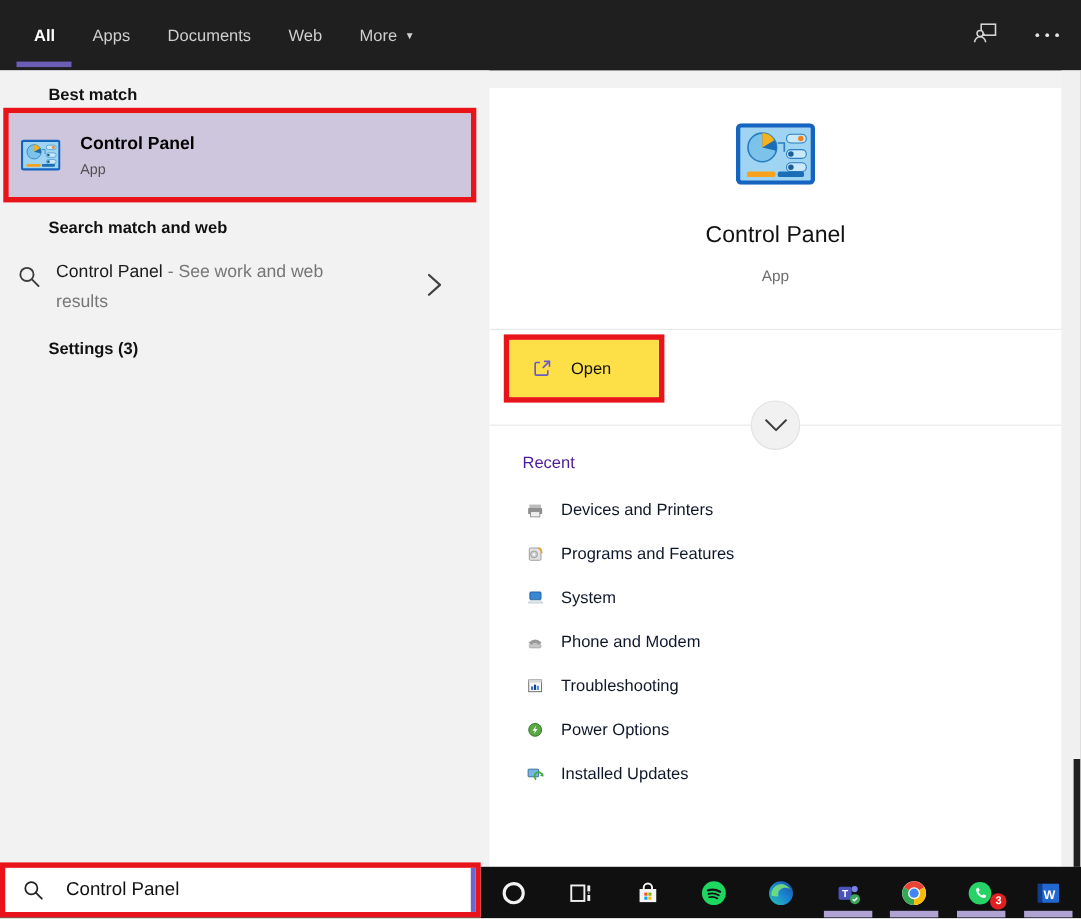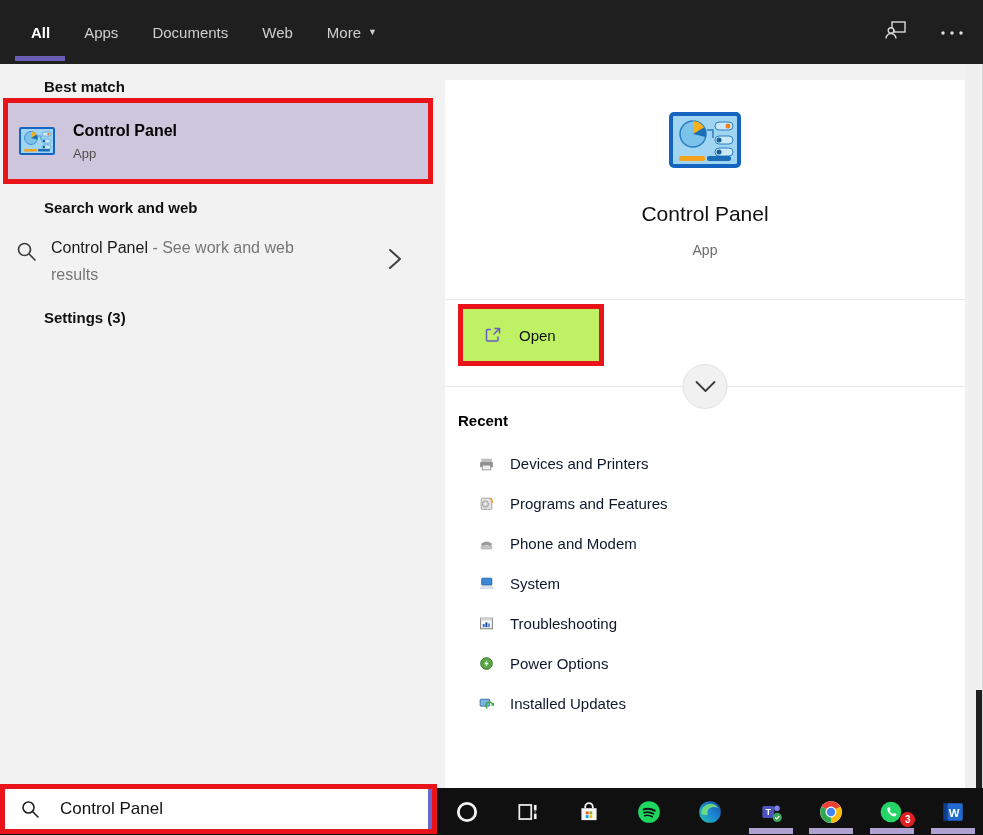--- a/index.html
+++ b/index.html
@@ -42,28 +42,28 @@
   
   .right-gutter { position:absolute; left:965px; top:64px; width:18px; height:724px; background:#f0f0f0; border-right:1px solid #d9d9d9; }
   .scroll-thumb { position:absolute; left:11px; top:626px; width:6px; height:98px; background:#1f1f1f; }
   .card { position:absolute; left:445px; top:80px; width:520px; height:708px; background:#ffffff; overflow:hidden; }
   .app-hero { position:absolute; left:0; top:0; width:100%; height:220px; border-bottom:1px solid #e8e8e8; }
   .hero-icon { position:absolute; left:50%; top:32px; transform:translateX(-50%); width:72px; height:56px; }
   .hero-title { position:absolute; left:0; top:122px; width:100%; text-align:center; font-size:21px; color:#111; }
   .hero-sub { position:absolute; left:0; top:162px; width:100%; text-align:center; font-size:14px; color:#6d6d6d; }
 
   .open-frame { left:13px; top:224px; width:146px; height:62px; }
-  .open-row { position:absolute; left:0; top:0; width:100%; height:100%; background:#bef264; display:flex; align-items:center; cursor:default; }
+  .open-row { position:absolute; left:0; top:0; width:100%; height:100%; background:#fde047; display:flex; align-items:center; cursor:default; }
   .open-icon { margin-left:20px; width:20px; height:20px; }
   .open-label { margin-left:16px; font-size:15px; color:#111; }
 
   .card-divider { position:absolute; left:0; top:306px; width:100%; height:1px; background:#e8e8e8; }
   .expand-btn { position:absolute; left:50%; top:284px; transform:translateX(-50%); width:45px; height:45px; border-radius:50%; background:#f1f1f1; border:1px solid #e2e2e2; display:flex; align-items:center; justify-content:center; }
 
-  .recent-header { position:absolute; left:13px; top:332px; font-size:15px; font-weight:bold; color:#000000; }
+  .recent-header { position:absolute; left:30px; top:332px; font-size:15px; font-weight:normal; color:#4c1d95; }
   .recent-list { position:absolute; left:0; top:363px; width:100%; }
   .recent-item { height:40px; display:flex; align-items:center; cursor:default; }
   .recent-item .ric { margin-left:33px; width:17px; height:17px; flex:0 0 17px; }
   .recent-item .rlabel { margin-left:15px; font-size:15px; color:#0f172a; }
 
   
   .taskbar { position:absolute; left:0; top:788px; width:983px; height:47px; background:#101010; }
   .tb-icons { position:absolute; left:437px; top:0; width:546px; height:47px; display:flex; }
   .tb-slot { position:relative; flex:1 1 0; height:47px; display:flex; align-items:center; justify-content:center; }
   .tb-slot svg { width:26px; height:26px; }
@@ -129,21 +129,21 @@
           <rect x="10" y="44" width="26" height="5" rx="2" fill="#f6a21d"></rect>
           <rect x="38" y="44" width="24" height="5" rx="2" fill="#1b6db5"></rect>
         </svg>
         <div class="bm-texts">
           <div class="bm-title">Control Panel</div>
           <div class="bm-sub">App</div>
         </div>
       </div>
     </div>
 
-    <div class="section-header web-header">Search work and web</div>
+    <div class="section-header web-header">Search match and web</div>
 
     <div class="web-row">
       <svg class="web-glass" viewBox="0 0 21 21" fill="none">
         <circle cx="8.5" cy="8.5" r="6" stroke="currentColor" stroke-width="1.7"></circle>
         <line x1="13" y1="13" x2="19" y2="19" stroke="currentColor" stroke-width="1.7" stroke-linecap="round"></line>
       </svg>
       <div class="web-text">
         <span>Control Panel</span>
         <span class="web-hint">- See work and web results</span>
       </div>
@@ -208,31 +208,31 @@
           <svg viewBox="0 0 16 16" class="ric">
             <rect x="3" y="3" width="10" height="10.5" rx="1" fill="#e3e3e3" stroke="#9a9a9a" stroke-width="0.8"></rect>
             <circle cx="7" cy="8.5" r="3" fill="#cfcfcf" stroke="#8a8a8a" stroke-width="0.6"></circle>
             <circle cx="7" cy="8.5" r="1" fill="#fff"></circle>
             <path d="M10.5 3.2 a4.5 4.5 0 0 1 3.2 4.2" stroke="#f0a030" stroke-width="1.4" fill="none"></path>
           </svg>
           <span class="rlabel">Programs and Features</span>
         </div>
         <div class="recent-item">
           <svg viewBox="0 0 16 16" class="ric">
+            <rect x="3.5" y="3" width="9.5" height="6.5" rx="0.8" fill="#3a87d4" stroke="#1c5c9e" stroke-width="0.8"></rect>
+            <path d="M2 12.5 l2.5-2.5 h8 l2 2.5 z" fill="#dfe7ee" stroke="#aab6c0" stroke-width="0.5"></path>
+          </svg>
+          <span class="rlabel">System</span>
+        </div>
+        <div class="recent-item">
+          <svg viewBox="0 0 16 16" class="ric">
             <path d="M2.5 8.5 q5.5-5 11 0 l-2 2.2 -2.2-1.2 h-2.6 l-2.2 1.2 z" fill="#9a9a9a"></path>
             <rect x="3" y="10.2" width="10" height="3" rx="1" fill="#c7c7c7" stroke="#9a9a9a" stroke-width="0.5"></rect>
           </svg>
           <span class="rlabel">Phone and Modem</span>
-        </div>
-        <div class="recent-item">
-          <svg viewBox="0 0 16 16" class="ric">
-            <rect x="3.5" y="3" width="9.5" height="6.5" rx="0.8" fill="#3a87d4" stroke="#1c5c9e" stroke-width="0.8"></rect>
-            <path d="M2 12.5 l2.5-2.5 h8 l2 2.5 z" fill="#dfe7ee" stroke="#aab6c0" stroke-width="0.5"></path>
-          </svg>
-          <span class="rlabel">System</span>
         </div>
         <div class="recent-item">
           <svg viewBox="0 0 16 16" class="ric">
             <rect x="2.5" y="3" width="11" height="10" fill="#f8f8f8" stroke="#666" stroke-width="0.8"></rect>
             <rect x="2.5" y="3" width="11" height="2.2" fill="#d8d8d8"></rect>
             <rect x="4.5" y="8.5" width="1.8" height="3" fill="#2e6bd4"></rect>
             <rect x="7" y="7" width="1.8" height="4.5" fill="#173f8f"></rect>
             <rect x="9.5" y="8" width="1.8" height="3.5" fill="#5b8ede"></rect>
           </svg>
           <span class="rlabel">Troubleshooting</span>

